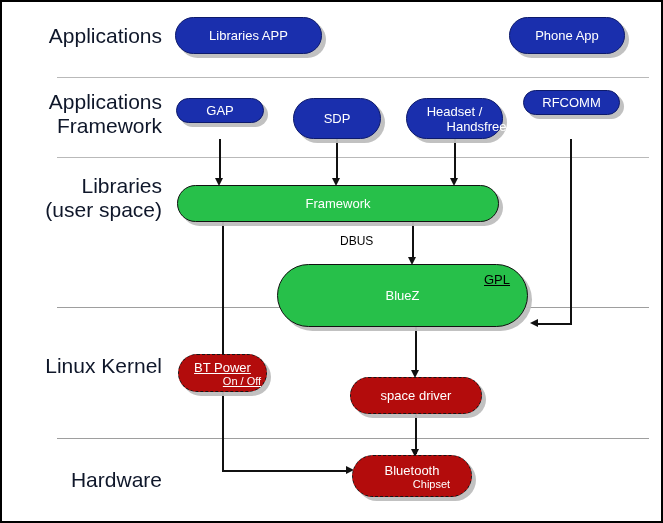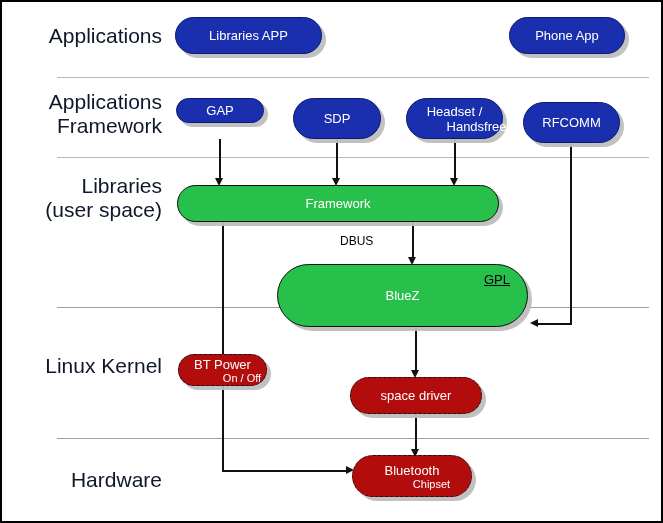--- a/index.html
+++ b/index.html
@@ -190,34 +190,34 @@
 
   <div class="node blue" style="left:291px; top:96px; width:88px; height:41px;">
     <span class="l1">SDP</span>
   </div>
 
   <div class="node blue" style="left:404px; top:96px; width:97px; height:41px;">
     <span class="l1">Headset /</span>
     <span class="l2">Handsfree</span>
   </div>
 
-  <div class="node blue" style="left:521px; top:100px; width:97px; height:41px;">
+  <div class="node blue" style="left:521px; top:88px; width:97px; height:25px;">
     <span class="l1">RFCOMM</span>
   </div>
 
   <div class="node green" style="left:175px; top:183px; width:322px; height:37px;">
     <span class="l1">Framework</span>
   </div>
 
   <div class="node green" style="left:275px; top:262px; width:251px; height:63px;">
     <span class="l1">BlueZ</span>
   </div>
   <div class="gpl-tag" style="left:482px; top:270px;">GPL</div>
 
-  <div class="node red" style="left:176px; top:352px; width:89px; height:32px;">
+  <div class="node red" style="left:176px; top:352px; width:89px; height:38px;text-decoration:underline;">
     <span class="l1">BT Power</span>
     <span class="l2">On / Off</span>
   </div>
 
   <div class="node red" style="left:348px; top:375px; width:132px; height:37px;">
     <span class="l1">space driver</span>
   </div>
 
   <div class="node red" style="left:350px; top:453px; width:120px; height:42px;">
     <span class="l1">Bluetooth</span>

